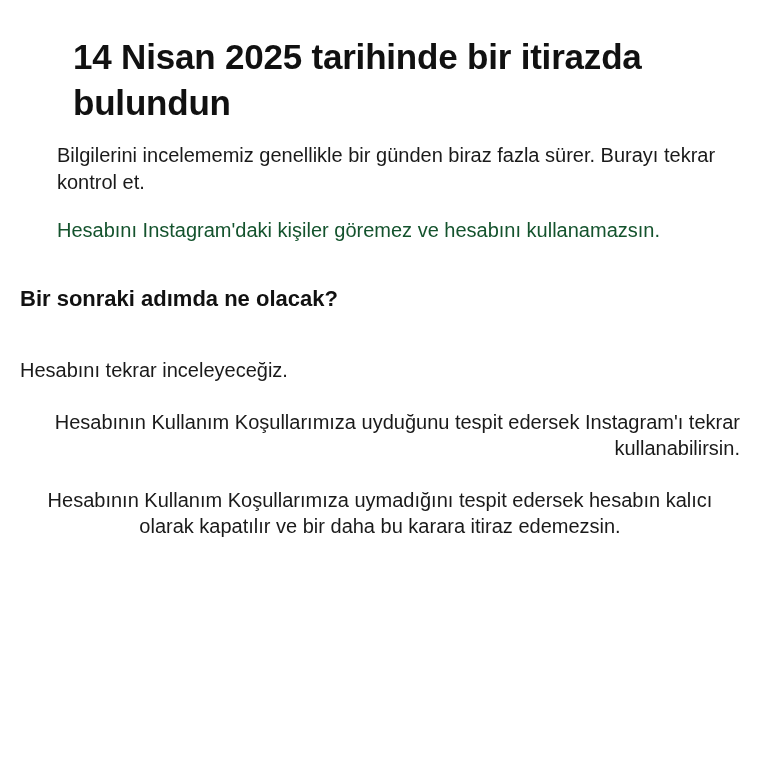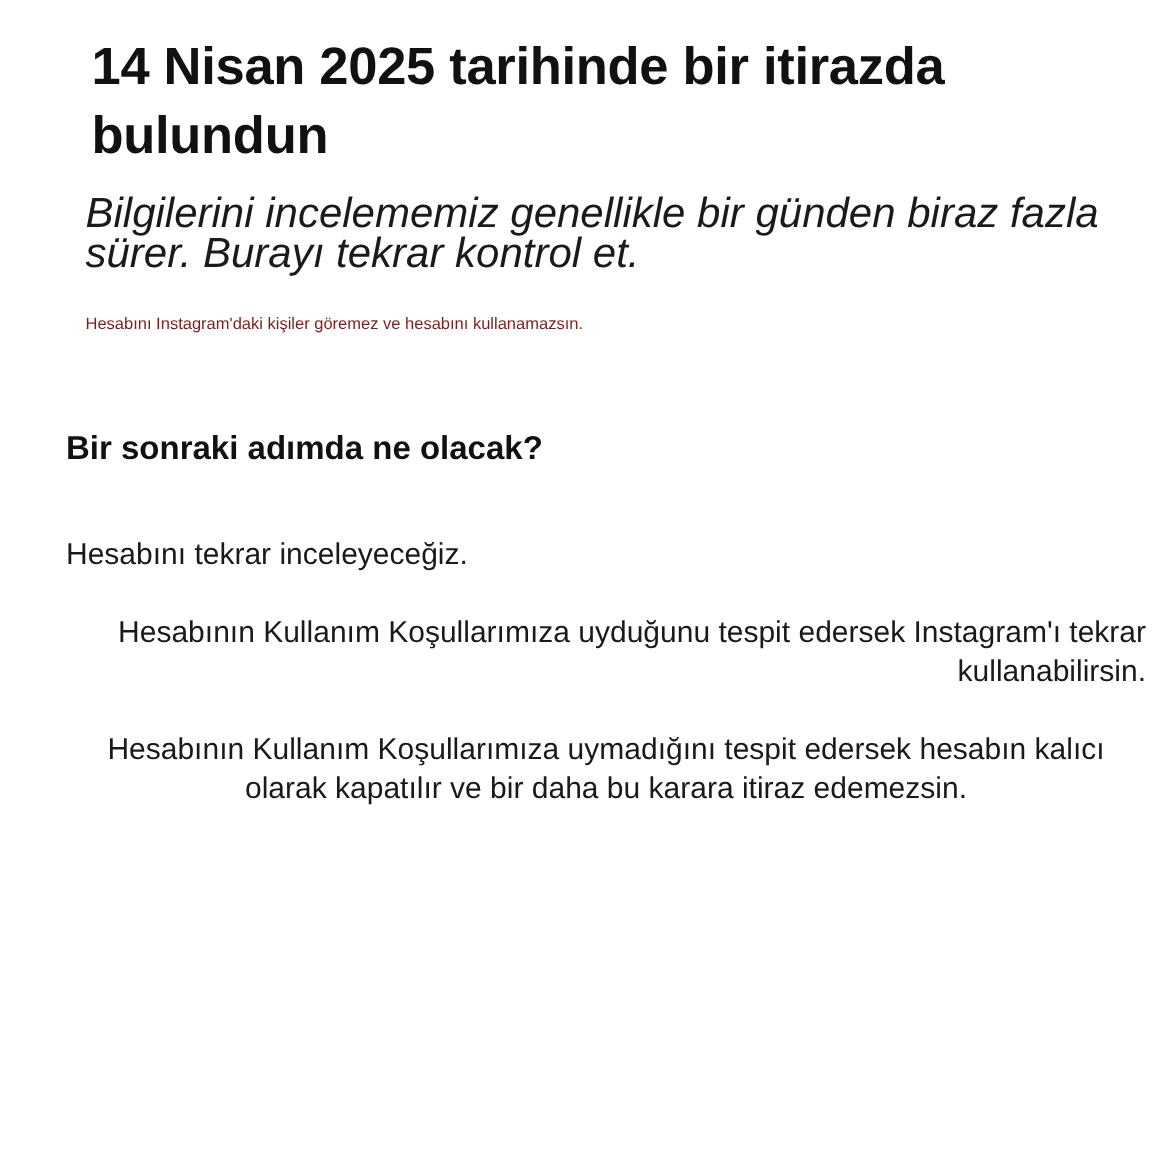--- a/index.html
+++ b/index.html
@@ -18,40 +18,39 @@
     .top-section {
       position: absolute;
       left: 57px;
       top: 18px;
       width: 690px;
     }
     .page-title {
       font-size: 35px;
       font-weight: 700;
       line-height: 46px;
-      margin: 4px;
+      margin: 16px;
       letter-spacing: -0.2px;
       color: #111111;
     }
     .subtitle {
-      font-size: 28px;
+      font-size: 20px;
       line-height: 27px;
       margin: 14px 0 0 0;
       color: #1a1a1a;
-      font-style: italic;
     }
     .notice {
-      font-size: 11px;
+      font-size: 20px;
       line-height: 20px;
       margin: 24px 0 0 0;
-      color: #7f1d1d;
+      color: #14532d;
     }
     .next-section {
       position: absolute;
-      left: 44px;
+      left: 20px;
       top: 284px;
       width: 720px;
     }
     .section-heading {
       font-size: 22px;
       font-weight: 700;
       line-height: 30px;
       margin: 0;
       color: #111111;
     }

